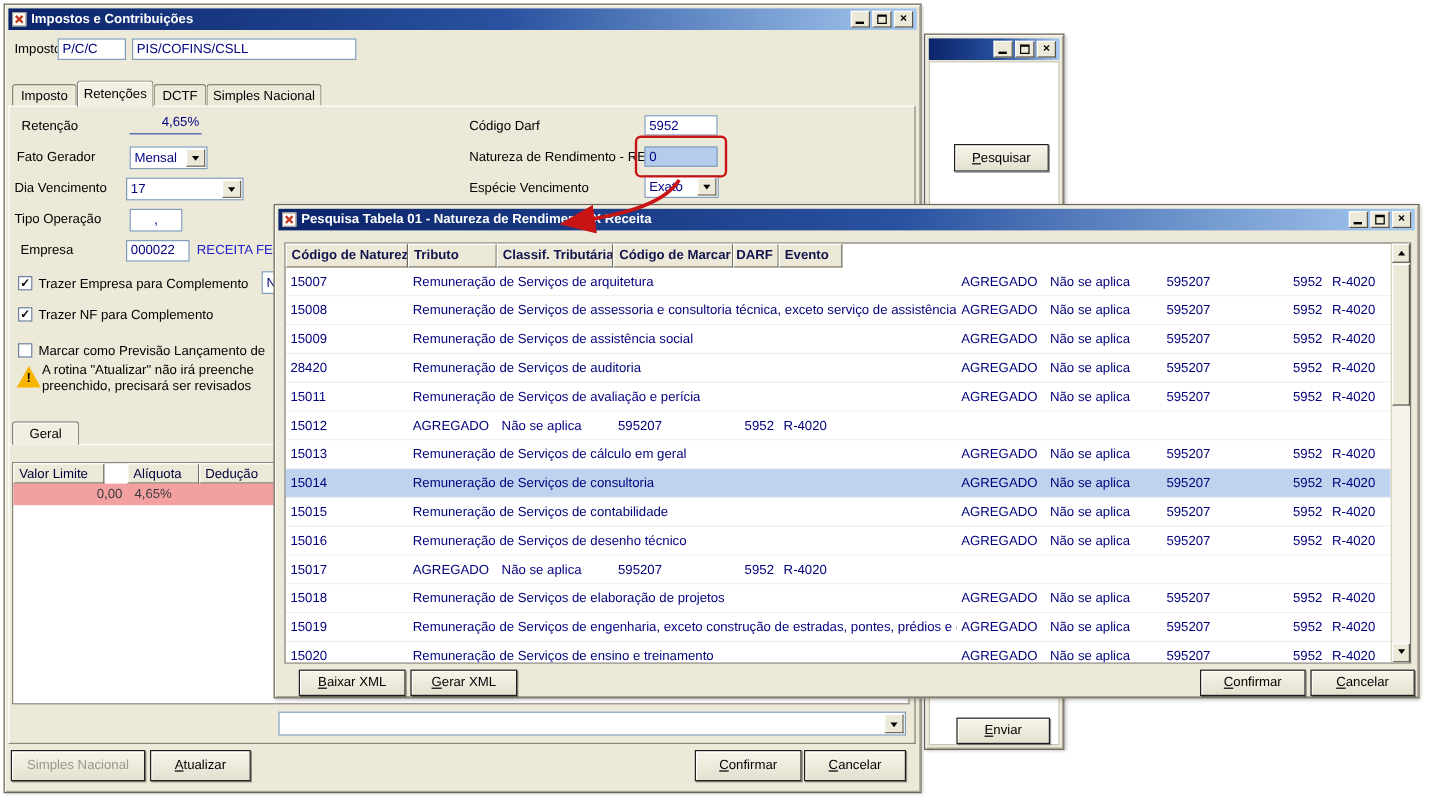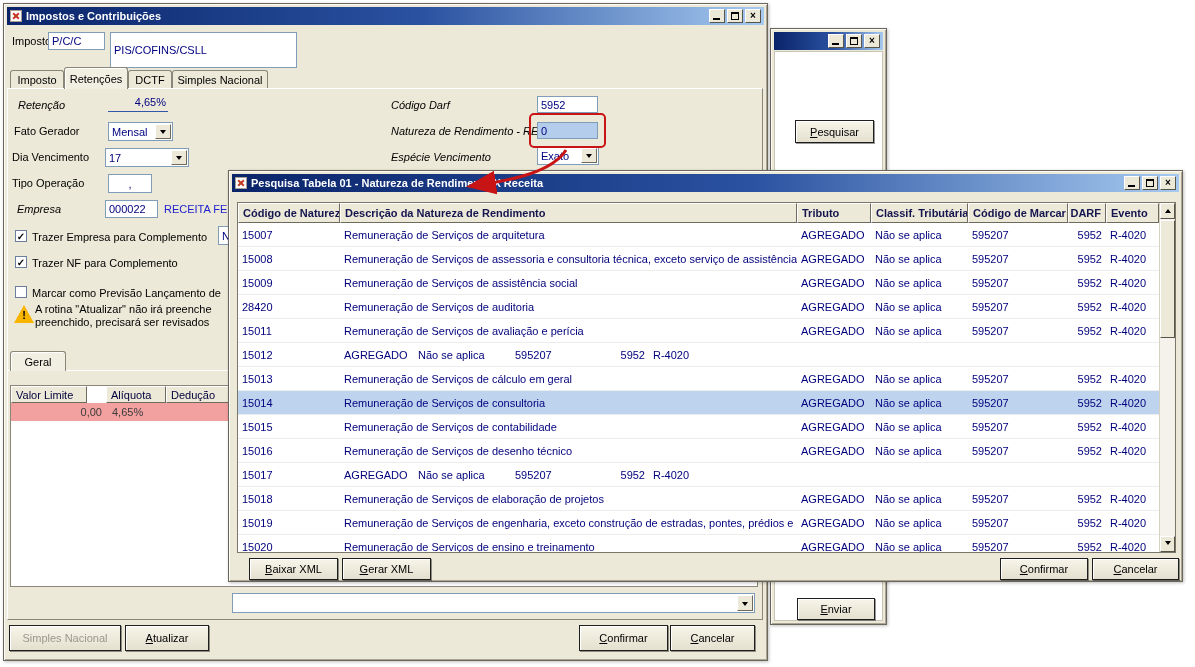--- a/index.html
+++ b/index.html
@@ -17,21 +17,21 @@
         border-color:#FFFFFF #58544A #58544A #FFFFFF;cursor:pointer;flex:none}
   .ic-min{position:absolute;left:3px;bottom:2px;width:7px;height:2px;background:#000}
   .ic-max{position:absolute;left:3px;top:2px;width:8px;height:8px;border:1px solid #000;border-top-width:2px}
   .ic-close{position:absolute;left:0;top:-1px;width:100%;text-align:center;font-size:10px;font-weight:bold;color:#000;line-height:14px}
   .appicon{position:relative;width:12px;height:12px;background:#fff;border:1px solid #A89F90;flex:none}
   .appicon::before,.appicon::after{content:"";position:absolute;left:1px;right:1px;top:4px;height:2px;background:#C23B22}
   .appicon::before{transform:rotate(45deg)} .appicon::after{transform:rotate(-45deg)}
 
   
   .lbl{position:absolute;color:#000;white-space:nowrap}
-  .ital{font-style:italic}
+  .ital{}
   .fld{position:absolute;background:#fff;border:1px solid #7F9DB9;color:#000080;
        display:flex;align-items:center;padding:0 3px;overflow:hidden;white-space:nowrap}
   .combo .drop{position:absolute;right:1px;top:1px;bottom:1px;width:16px;background:#ECE9D8;
        border:1px solid;border-color:#FFFFFF #6E6A5E #6E6A5E #FFFFFF;display:flex;align-items:center;justify-content:center;cursor:pointer}
   .arrdn{width:0;height:0;border:3px solid transparent;border-top:4px solid #000;margin-top:4px}
   .arrup{width:0;height:0;border:3px solid transparent;border-bottom:4px solid #000;margin-bottom:4px}
   .btn3d{position:absolute;background:linear-gradient(#F7F5EA,#E4E0CF);border:1px solid #1E1E1E;
        box-shadow:1px 1px 0 rgba(0,0,0,.4), inset 1px 1px 0 #fff;color:#000;
        display:flex;align-items:center;justify-content:center;cursor:pointer;white-space:nowrap}
   .btn3d.disabled{color:#9B988B;cursor:default}
@@ -110,41 +110,41 @@
             <span class="ic-max"></span>
           </div>
         <div class="cbtn">
             <span class="ic-close">×</span>
           </div>
       </div>
     </div>
 
     <span class="lbl" style="left:8px;top:31px">Imposto</span>
     <div class="fld" style="left:44px;top:28px;width:57px;height:18px">P/C/C</div>
-    <div class="fld" style="left:106px;top:28px;width:187px;height:36px">PIS/COFINS/CSLL</div>
+    <div class="fld" style="left:106px;top:28px;width:187px;height:18px">PIS/COFINS/CSLL</div>
 
     <div class="tab" style="left:6px;width:54px">Imposto</div>
     <div class="tab active" style="left:60px;width:64px">Retenções</div>
     <div class="tab" style="left:124px;width:44px">DCTF</div>
     <div class="tab" style="left:168px;width:96px">Simples Nacional</div>
     <div class="panel" style="left:3px;top:84px;width:756px;height:532px"></div>
 
     <span class="lbl ital" style="left:14px;top:95px;z-index:4">Retenção</span>
     <div style="position:absolute;left:104px;top:92px;width:60px;height:16px;z-index:4;color:#000080;text-align:right;border-bottom:1px solid #3355AA;padding-right:2px">4,65%</div>
 
     <span class="lbl" style="left:10px;top:121px;z-index:4">Fato Gerador</span>
     <div class="fld combo" style="left:104px;top:118px;width:65px;height:19px;z-index:4">
       <span>Mensal</span>
       <span class="drop">
           <span class="arrdn"></span>
         </span>
     </div>
 
     <span class="lbl" style="left:8px;top:147px;z-index:4">Dia Vencimento</span>
-    <div class="fld combo" style="left:101px;top:144px;width:84px;height:19px;z-index:4">
+    <div class="fld combo" style="left:101px;top:144px;width:98px;height:19px;z-index:4">
       <span>17</span>
       <span class="drop">
           <span class="arrdn"></span>
         </span>
     </div>
 
     <span class="lbl" style="left:8px;top:173px;z-index:4">Tipo Operação</span>
     <div class="fld" style="left:104px;top:170px;width:44px;height:19px;z-index:4;justify-content:center">,</div>
 
     <span class="lbl ital" style="left:13px;top:199px;z-index:4">Empresa</span>
@@ -223,21 +223,20 @@
           </div>
         <div class="cbtn">
             <span class="ic-close">×</span>
           </div>
       </div>
     </div>
 
     <div class="pgrid">
       <div class="phead">
         <div class="ph w0">Código de Natureza</div>
-        <div class="ph w1">Descrição da Natureza de Rendimento</div>
         <div class="ph w2">Tributo</div>
         <div class="ph w3">Classif. Tributária</div>
         <div class="ph w4">Código de Marcar</div>
         <div class="ph w5">DARF</div>
         <div class="ph w6">Evento</div>
       </div>
       <div class="rows">
         <div class="trow">
           <div class="c w0">15007</div>
             <div class="c w1">Remuneração de Serviços de arquitetura</div>

